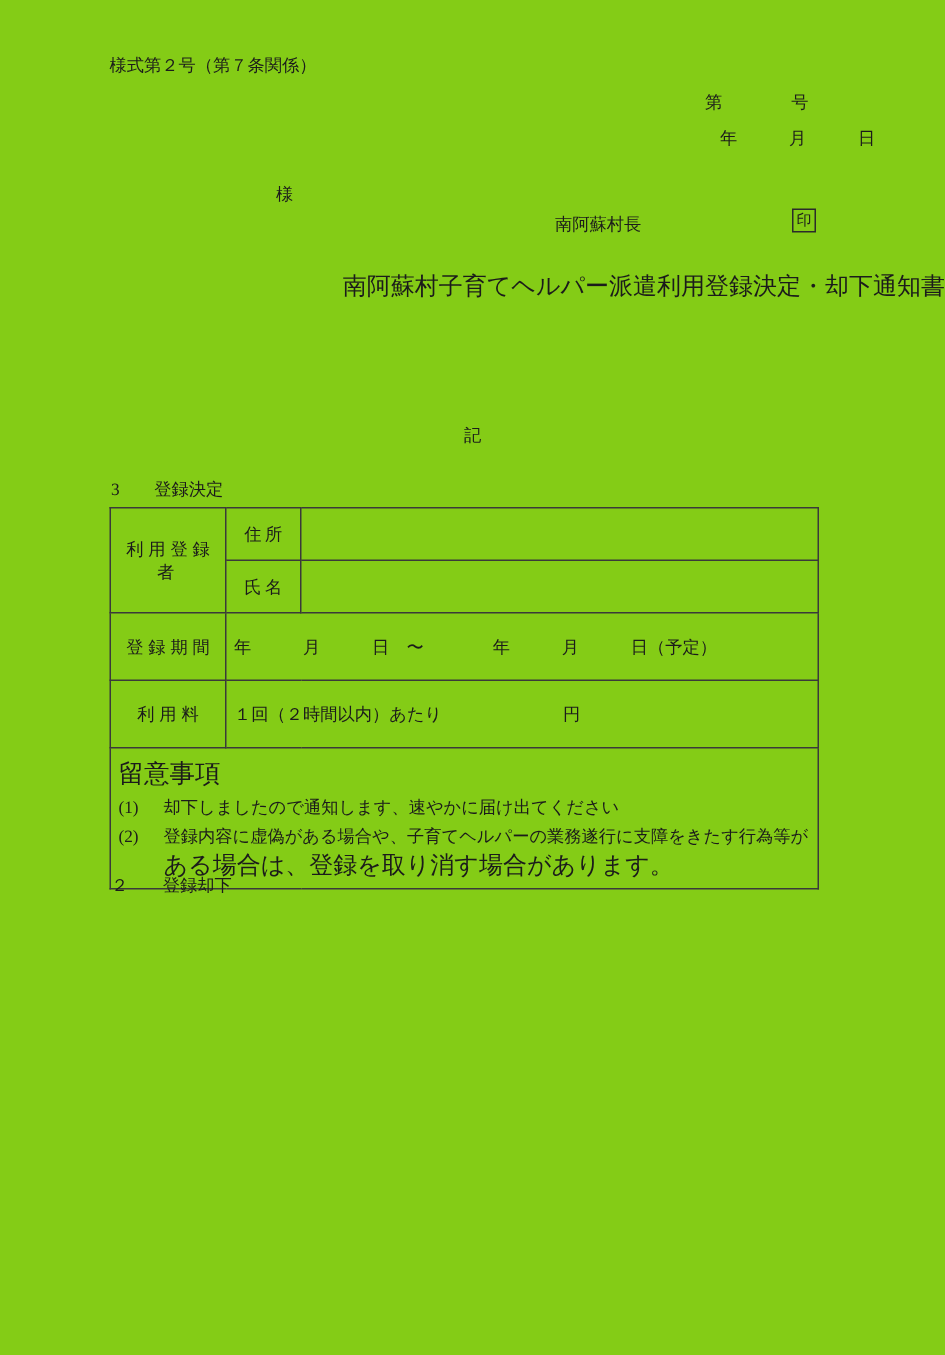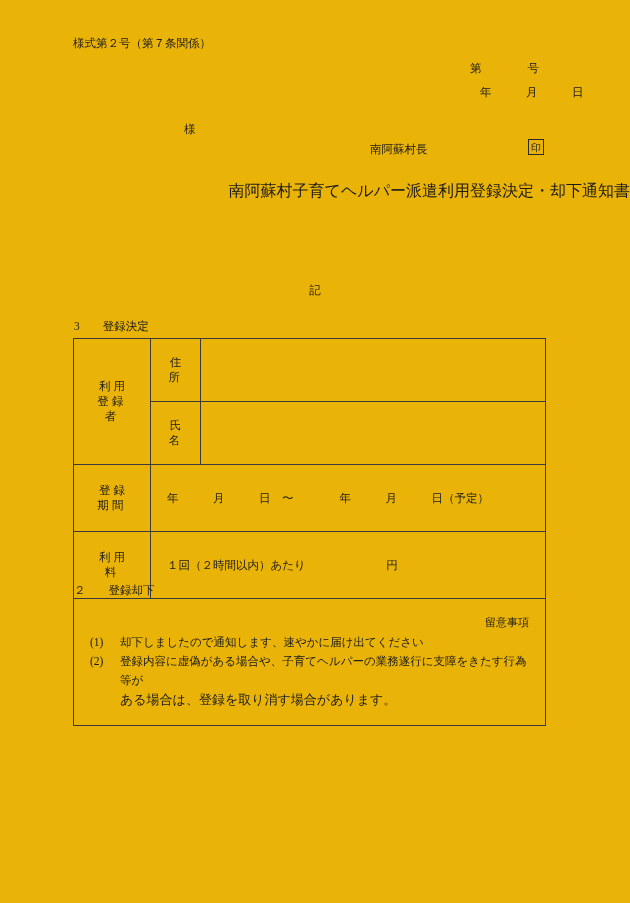--- a/index.html
+++ b/index.html
@@ -12,21 +12,21 @@
     height: 903px;
     position: relative;
     font-family: "Liberation Serif", "DejaVu Serif", serif;
     color: #1b1b1b;
     font-size: 11.5px;
     overflow: hidden;
   }
   .page {
     position: absolute;
     inset: 0;
-    background: #eab308;
+    background: #84cc16;
     text-decoration: underline;
   }
 
   
   .abs { position: absolute; white-space: pre; }
 
   
   #form-no {
     left: 73px;
     top: 36px;
@@ -108,21 +108,21 @@
 
   
   .doc-table {
     position: absolute;
     border-collapse: collapse;
     table-layout: fixed;
     font-size: 11.5px;
   }
   .doc-table td {
     border: 1px solid #3a3a3a;
-    padding: 16px;
+    padding: 5px;
     vertical-align: middle;
   }
   #table-registration {
     left: 73px;
     top: 338px;
     width: 472px;
   }
   #table-rejection {
     left: 73px;
     top: 604px;
@@ -141,37 +141,36 @@
   .r-addr, .r-name { height: 35px; }
   .r-period td, .r-fee td { height: 34px; }
   .cell-value { padding-left: 10px; }
   .period-value { padding-left: 52px; border-radius: 11px; }
   .fee-value { padding-left: 38px; }
   .reason-cell { height: 50px; }
 
   
   .notes-cell { padding: 5px 8px 7px 8px; }
   .notes-title {
-    font-size: 11px;
+    font-size: 17px;
     margin-bottom: 3px;
-    text-align: right;
   }
   .note-row {
     display: flex;
     font-size: 11.5px;
     line-height: 19px;
   }
   .note-num {
     width: 30px;
     flex: 0 0 30px;
   }
   .note-text { flex: 1; }
   .note-cont {
     padding-left: 30px;
-    font-size: 13px;
+    font-size: 16px;
     line-height: 19px;
   }
 </style>
 </head>
 <body>
 
 <div class="page">
 
   <div class="abs" id="form-no">様式第２号（第７条関係）</div>
 

